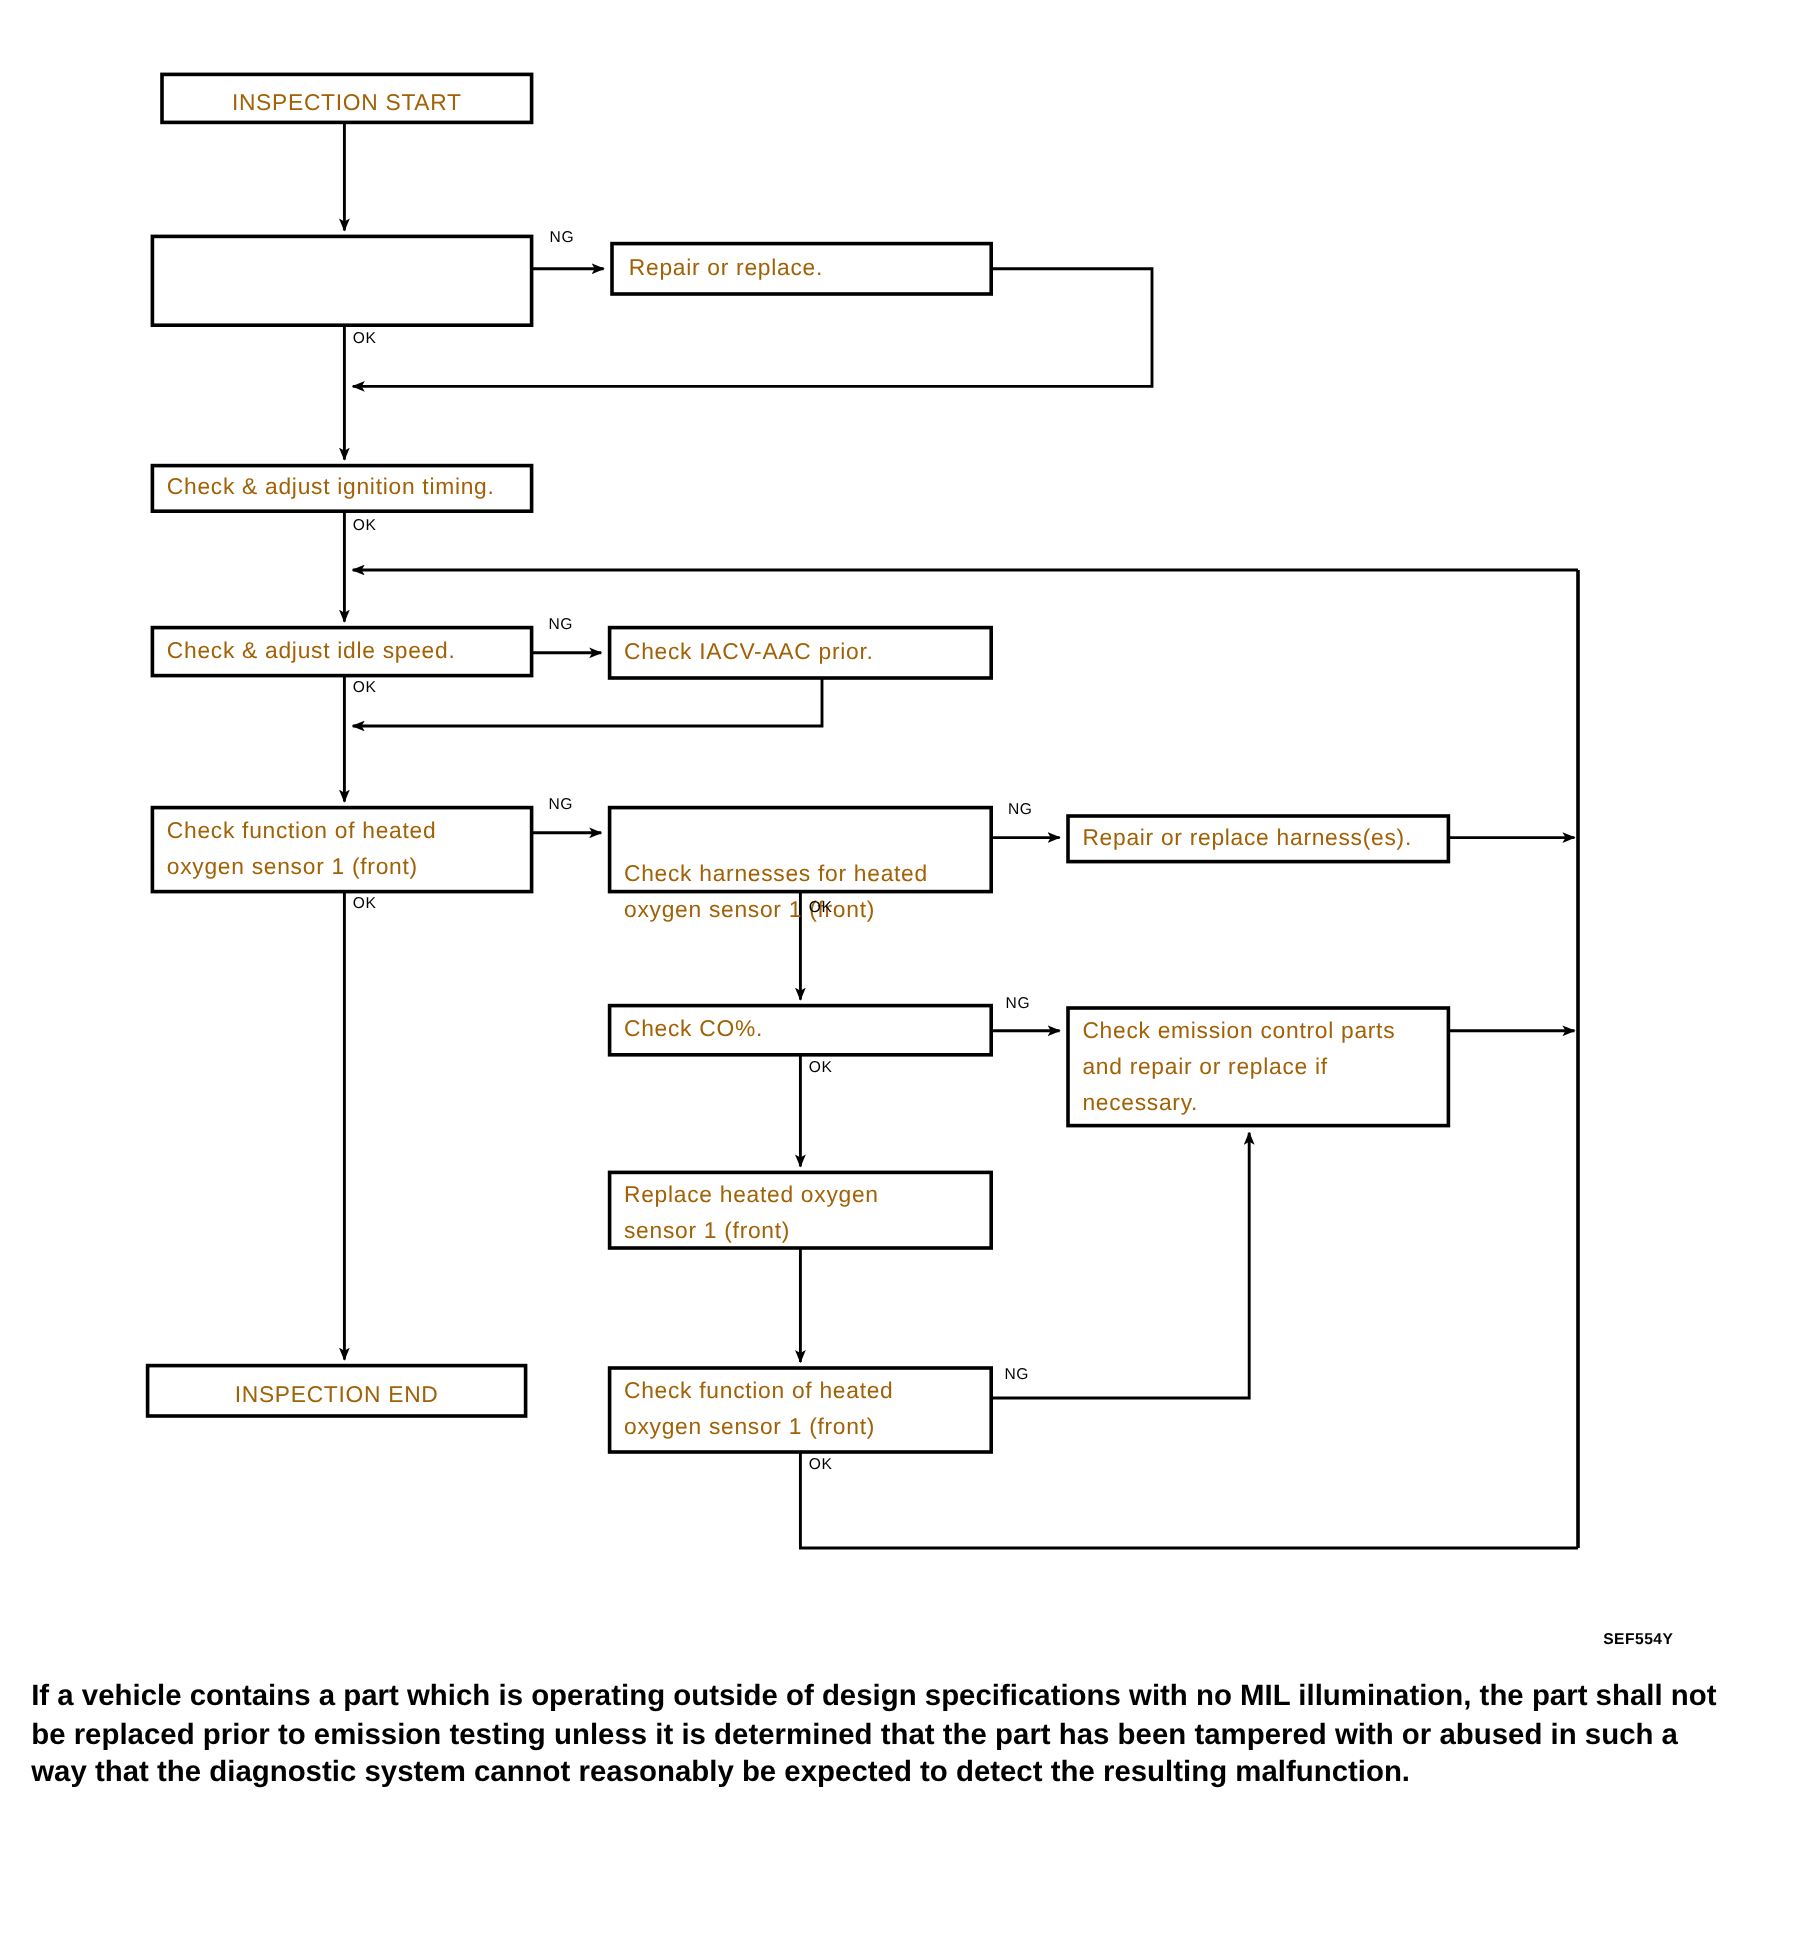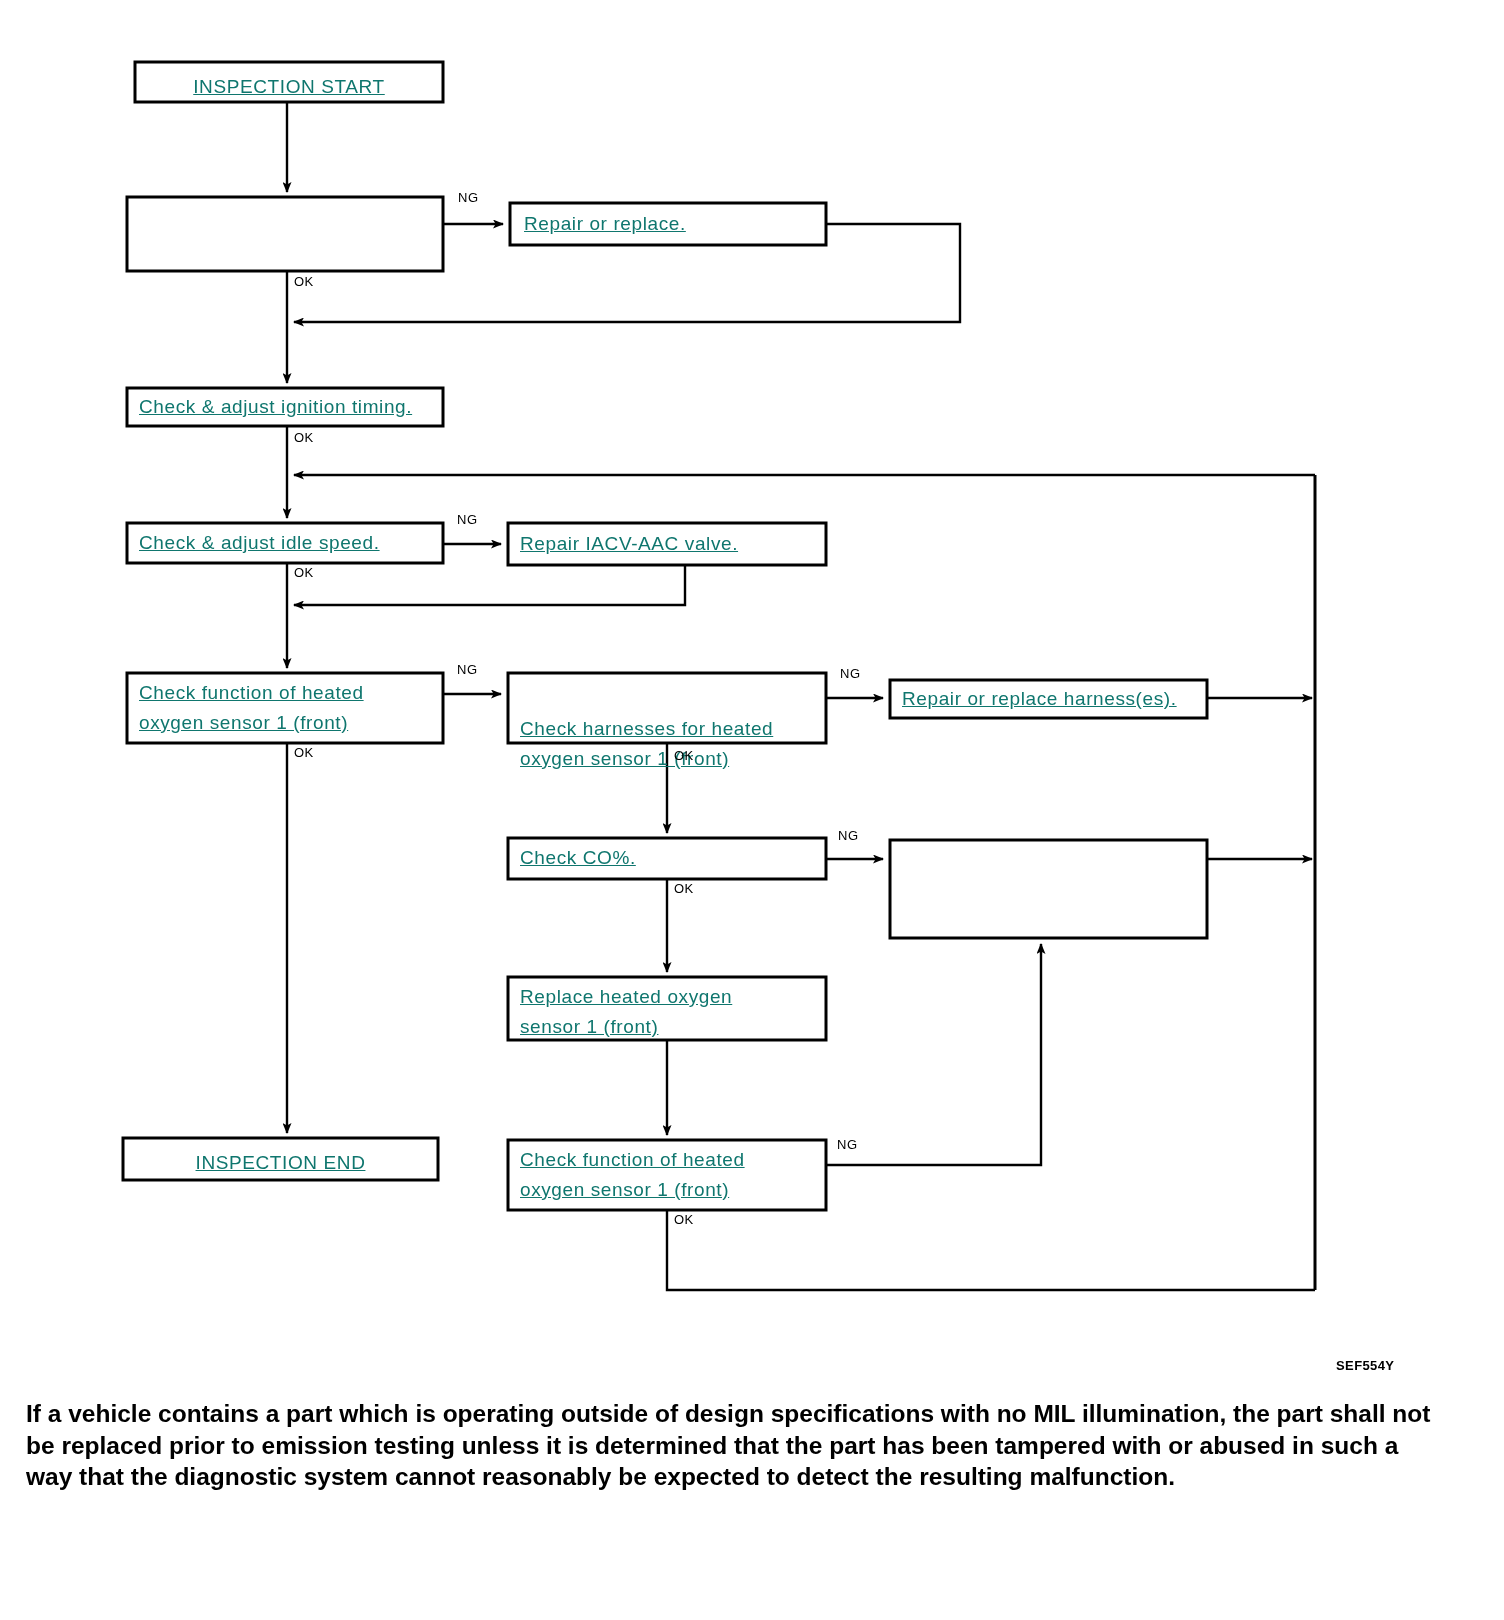--- a/index.html
+++ b/index.html
@@ -11,23 +11,22 @@
     overflow:hidden;
   }
   #flow-wrap{position:absolute;left:0;top:0;width:1504px;height:1400px;}
   svg#flow{position:absolute;left:0;top:0;}
   .boxtext{
     position:absolute;
     font-family:"Liberation Sans", sans-serif;
     font-size:19px;
     line-height:30px;
     letter-spacing:0.6px;
-    color:#0f766e;
+    color:#a16207;
     white-space:pre-line;
-    text-decoration:underline;
   }
   .boxtext.center{text-align:center;width:100%;}
   .lbl{
     position:absolute;
     font-family:"Liberation Sans", sans-serif;
     font-size:13px;
     letter-spacing:0.5px;
     color:#000;
   }
   .figref{
@@ -127,32 +126,35 @@
 
   <div class="boxtext center" style="left:135px;top:72px;width:308px;">INSPECTION START</div>
 
 
   <div class="boxtext" style="left:524px;top:209px;width:300px;">Repair or replace.</div>
 
   <div class="boxtext" style="left:139px;top:392px;width:300px;">Check &amp; adjust ignition timing.</div>
 
   <div class="boxtext" style="left:139px;top:528px;width:300px;">Check &amp; adjust idle speed.</div>
 
-  <div class="boxtext" style="left:520px;top:529px;width:300px;">Repair IACV-AAC valve.</div>
+  <div class="boxtext" style="left:520px;top:529px;width:300px;">Check IACV-AAC prior.</div>
 
   <div class="boxtext" style="left:139px;top:678px;width:300px;">Check function of heated
 oxygen sensor 1 (front)</div>
 
   <div class="boxtext" style="left:520px;top:678px;width:306px;margin-top:36px;">Check harnesses for heated
 oxygen sensor 1 (front)</div>
 
   <div class="boxtext" style="left:902px;top:684px;width:306px;">Repair or replace harness(es).</div>
 
   <div class="boxtext" style="left:520px;top:843px;width:300px;">Check CO%.</div>
 
+  <div class="boxtext" style="left:902px;top:845px;width:300px;">Check emission control parts
+and repair or replace if
+necessary.</div>
 
   <div class="boxtext" style="left:520px;top:982px;width:300px;">Replace heated oxygen
 sensor 1 (front)</div>
 
   <div class="boxtext" style="left:520px;top:1145px;width:300px;">Check function of heated
 oxygen sensor 1 (front)</div>
 
   <div class="boxtext center" style="left:123px;top:1148px;width:315px;">INSPECTION END</div>
 
   <div class="lbl" style="left:458px;top:190px;">NG</div>

